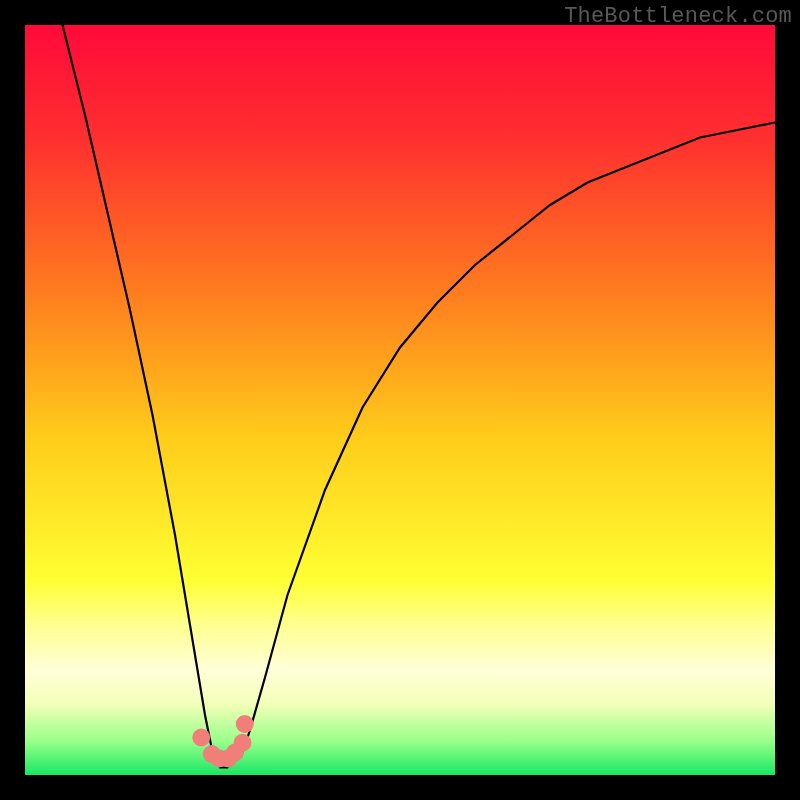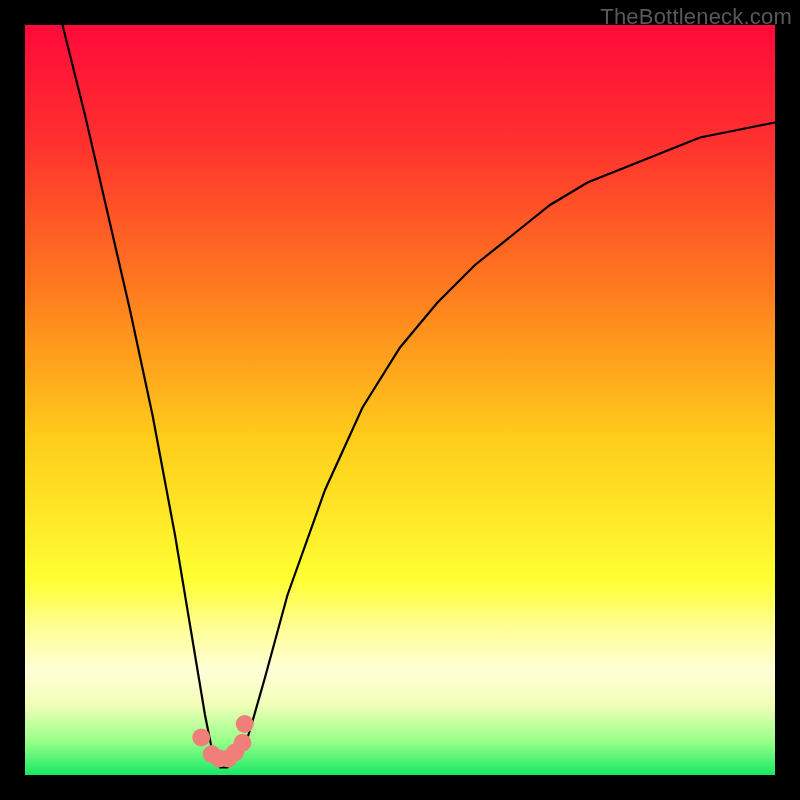--- a/index.html
+++ b/index.html
@@ -15,21 +15,21 @@
     left: 25px;
     top: 25px;
     width: 750px;
     height: 750px;
     background: #000000;
   }
   .watermark {
     position: absolute;
     top: 4px;
     right: 8px;
-    font-family: Liberation Sans, sans-serif;
+    font-family: Liberation Mono, monospace;
     font-size: 22px;
     color: #58585a;
     font-weight: 500;
     letter-spacing: 0.2px;
   }
   svg {
     display: block;
   }
 </style>
 </head>

